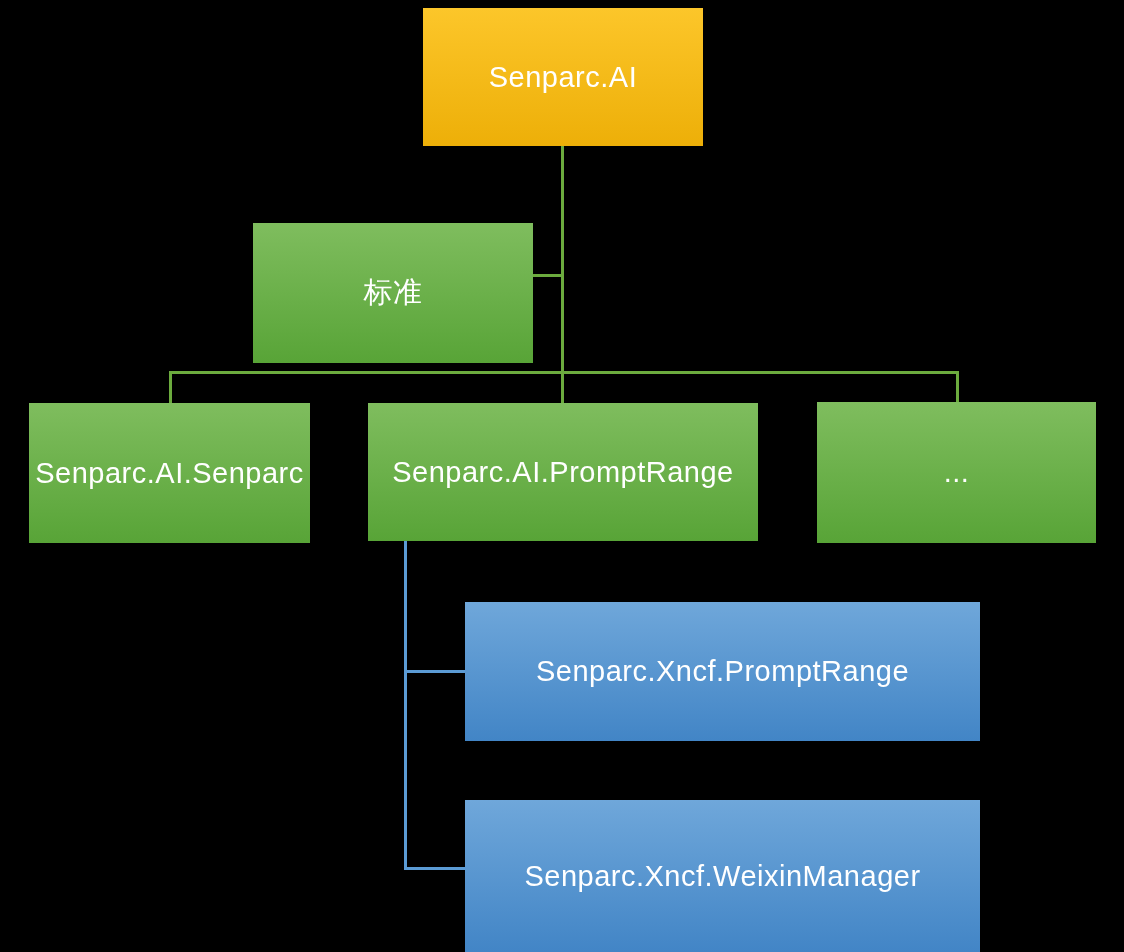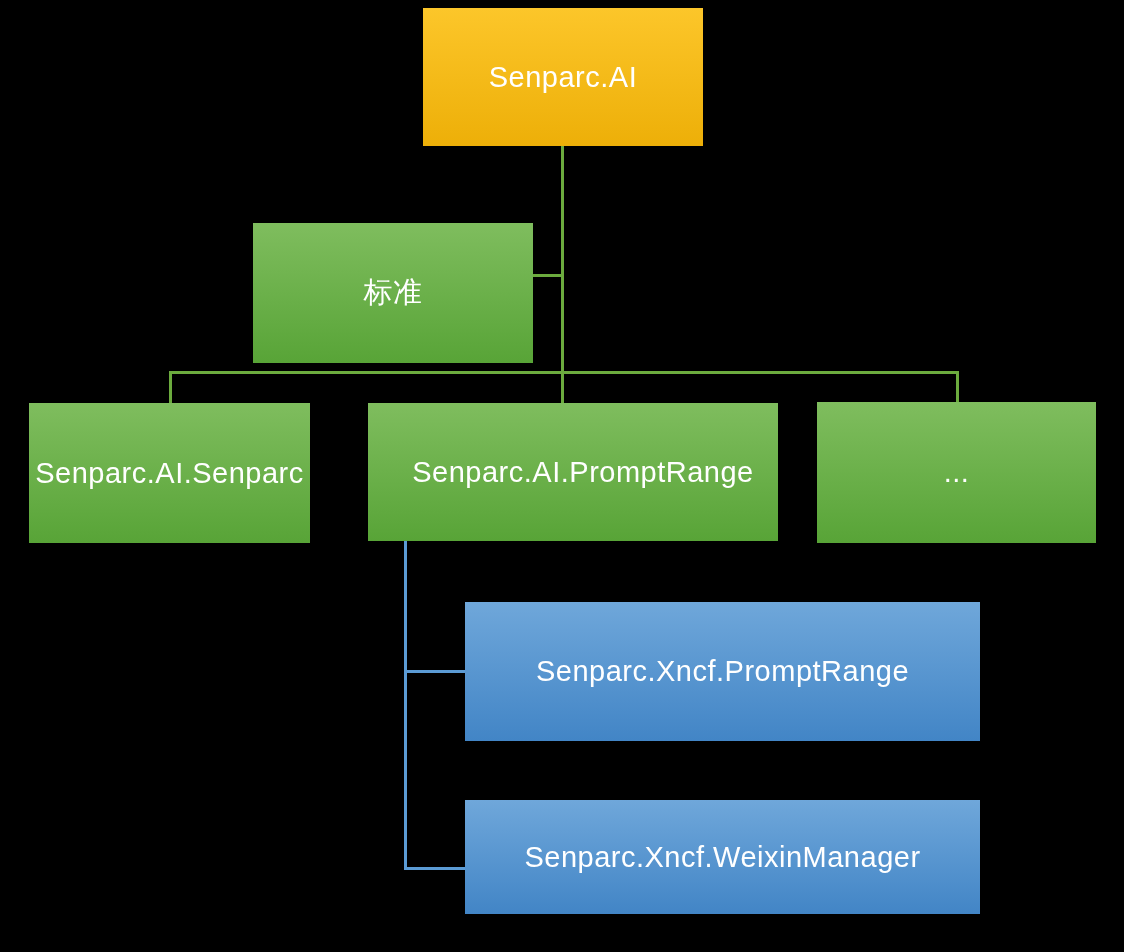--- a/index.html
+++ b/index.html
@@ -31,24 +31,24 @@
   .node.blue  { background: linear-gradient(180deg, var(--blue-top, #6FA7DA) 0%, var(--blue-bottom, #4285C6) 100%); align-items: center; }
 
   .line { position: absolute; }
   .line.green { background: var(--green-line, #6CAB3E); }
   .line.blue  { background: var(--blue-line, #5B9BD5); }
 
   
   #node-senparc-ai          { left: 423px; top: 8px;   width: 280px; height: 138px; }
   #node-standard            { left: 253px; top: 203px; width: 280px; height: 140px; margin-top: 20px; }
   #node-kernel              { left: 29px;  top: 403px; width: 281px; height: 140px; }
-  #node-ai-promptrange      { left: 368px; top: 403px; width: 390px; height: 138px; padding-left: 20px; }
+  #node-ai-promptrange      { left: 368px; top: 403px; width: 390px; height: 138px; }
   #node-ellipsis            { left: 817px; top: 402px; width: 279px; height: 141px; }
   #node-xncf-promptrange    { left: 465px; top: 602px; width: 515px; height: 139px; }
-  #node-xncf-weixinmanager  { left: 465px; top: 800px; width: 515px; height: 114px; }
+  #node-xncf-weixinmanager  { left: 465px; top: 800px; width: 515px; height: 152px; }
 
   
   #conn-root-drop     { left: 561px; top: 146px; width: 3px;   height: 258px; }
   #conn-standard-h    { left: 533px; top: 274px; width: 31px;  height: 3px;  }
   #conn-rail          { left: 169px; top: 371px; width: 790px; height: 3px;  }
   #conn-kernel-drop   { left: 169px; top: 371px; width: 3px;   height: 32px; }
   #conn-ellipsis-drop { left: 956px; top: 371px; width: 3px;   height: 31px; }
   #conn-blue-v        { left: 404px; top: 541px; width: 3px;   height: 329px; }
   #conn-blue-h1       { left: 404px; top: 670px; width: 61px;  height: 3px;  }
   #conn-blue-h2       { left: 404px; top: 867px; width: 61px;  height: 3px;  }

